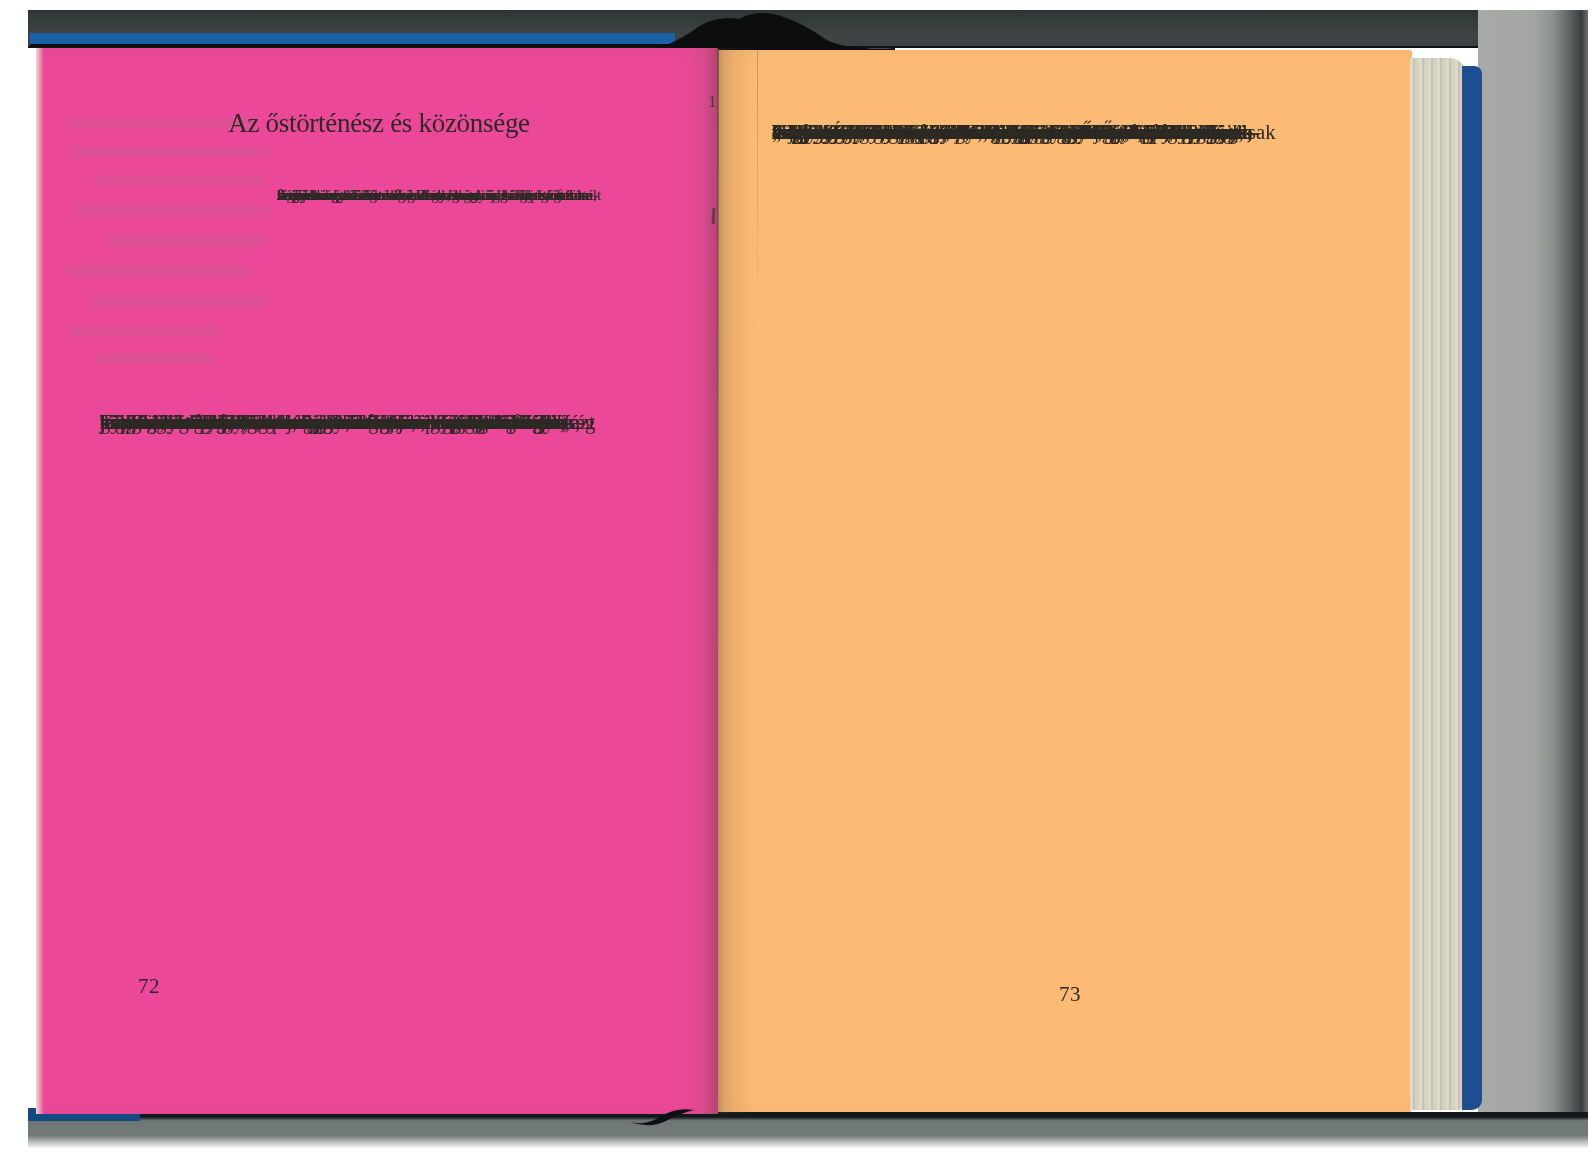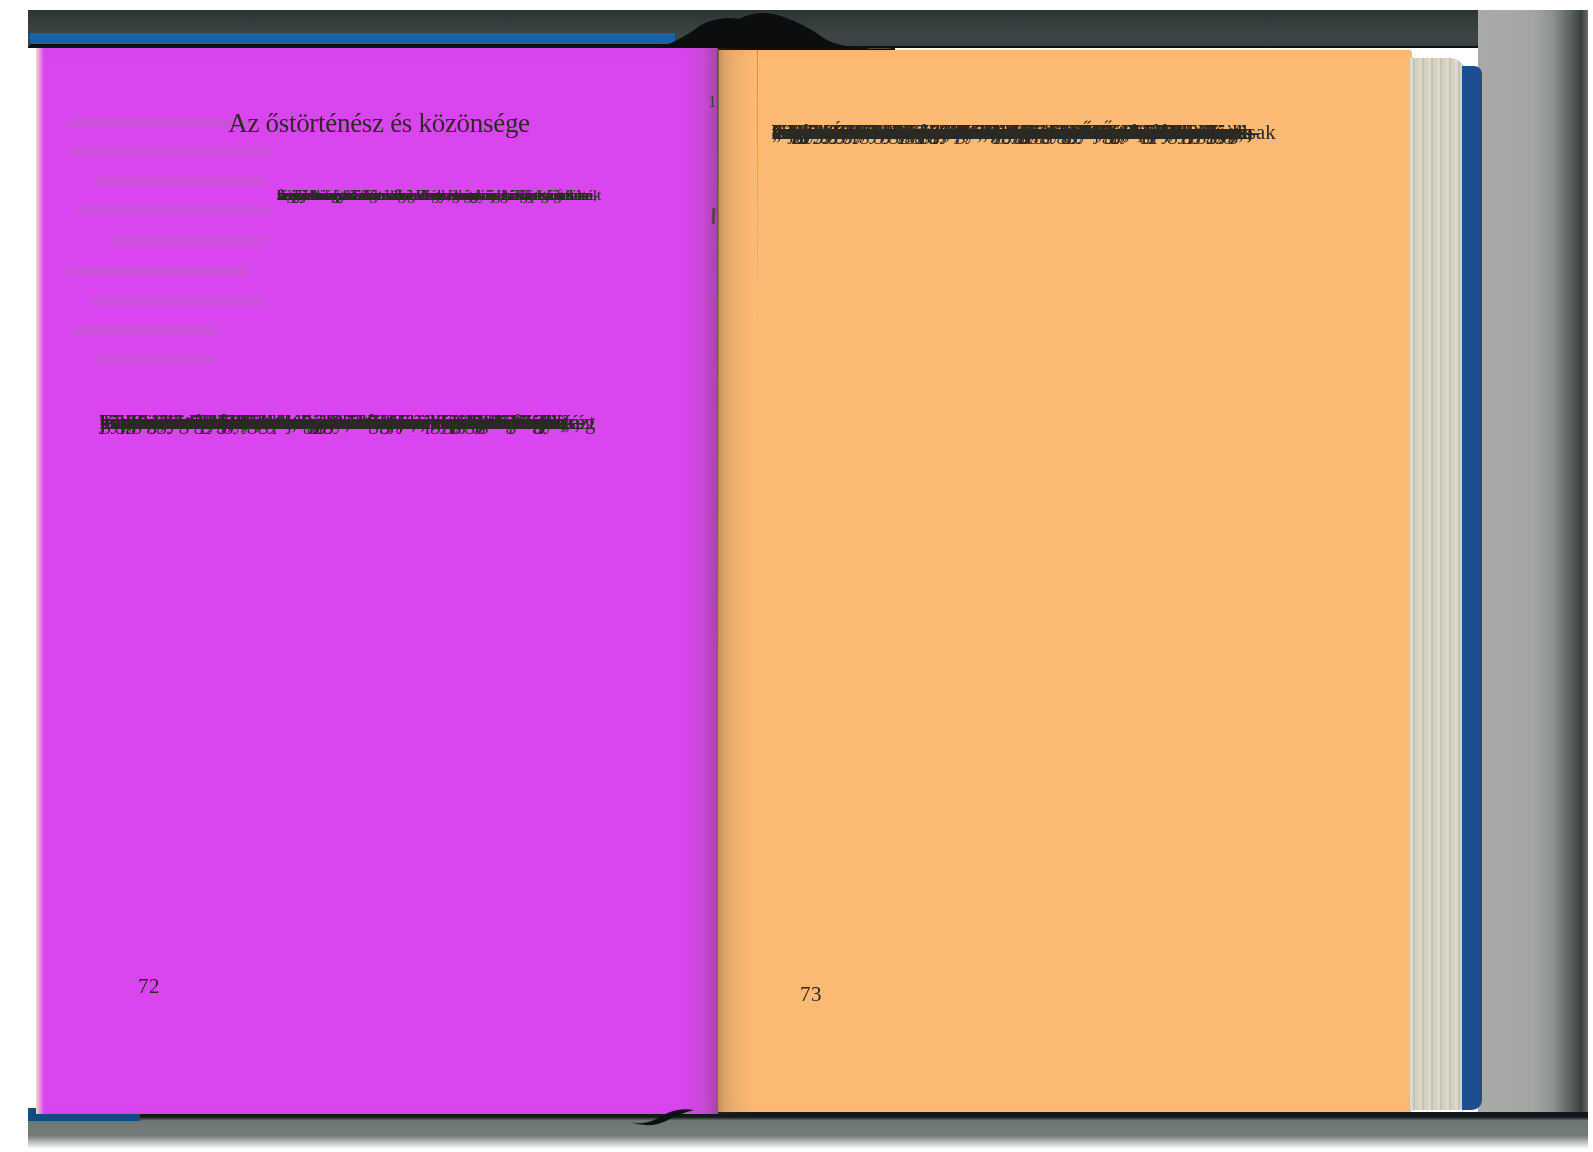--- a/index.html
+++ b/index.html
@@ -13,21 +13,21 @@
              border-bottom:2px solid #101314;}
   .top-blue{left:30px;top:33px;width:645px;height:13px;background:#1b61a7;
             border-bottom:2px solid #0b0d0e;}
   .right-zone{left:1478px;top:10px;width:110px;height:1132px;
               background:linear-gradient(90deg,#a7aaa7 0%,#a3a6a3 50%,#8d9290 68%,#565b5a 86%,#383d3e 94%,#6a6f6d 100%);}
   .bottom-zone{left:28px;top:1112px;width:1560px;height:36px;
                background:linear-gradient(180deg,#14181c 0%,#14181c 14%,#6e7674 24%,#747c7a 66%,#c3c8c5 86%,#f6f7f6 100%);}
   .bottom-blue{left:28px;top:1108px;width:112px;height:13px;background:#134a80;}
 
   
-  .left-page{left:36px;top:48px;width:682px;height:1066px;background:#d946ef;
+  .left-page{left:36px;top:48px;width:682px;height:1066px;background:#ec4899;
              box-shadow:inset -14px 0 22px -12px rgba(90,75,50,.25);}
   .left-edge-warm{left:0;top:0;width:8px;height:100%;
                   background:linear-gradient(90deg,#f2dccd 0%,rgba(242,220,205,0) 100%);}
   .right-page{left:718px;top:50px;width:694px;height:1062px;background:#fdba74;border-radius:0 3px 3px 0;
               box-shadow:inset 16px 0 24px -14px rgba(90,75,50,.28);text-decoration:underline;}
   .gutter{left:680px;top:48px;width:76px;height:1066px;pointer-events:none;
           background:linear-gradient(90deg,rgba(0,0,0,0) 0%,rgba(110,95,70,.10) 30%,rgba(80,65,45,.26) 49%,rgba(110,95,70,.13) 58%,rgba(0,0,0,0) 100%);}
   .fold-line{left:717px;top:48px;width:2px;height:600px;
              background:linear-gradient(180deg,rgba(70,60,45,.55),rgba(70,60,45,0));}
   .sheet-edge{left:757px;top:50px;width:1px;height:280px;
@@ -58,21 +58,21 @@
   .bodytext{font-size:20.8px;}
   .bodytext .line{line-height:27.7px;}
   .body-left{left:64px;top:360px;width:558px;}
   .body-right{left:54px;top:68px;width:540px;}
   .para{position:static;}
   .line{position:static;display:block;text-align:justify;text-align-last:justify;white-space:nowrap;overflow:visible;}
   .line.last{text-align-last:left;}
   .line.indent{text-indent:30px;}
   .pagenum{font-size:21px;letter-spacing:.5px;margin-left:28px;}
   #pn72{left:74px;top:926px;}
-  #pn73{left:54px;top:932px;width:540px;text-align:left;}
+  #pn73{left:54px;top:932px;width:540px;text-align:center;}
   .gutter-mark{left:708px;top:92px;font-size:17px;color:#3f3e39;z-index:5;}
   em{font-style:italic;}
 </style>
 </head>
 <body>
 
 <div id="scan">
 
   <div class="top-strip"></div>
   <div class="top-blue"></div>

